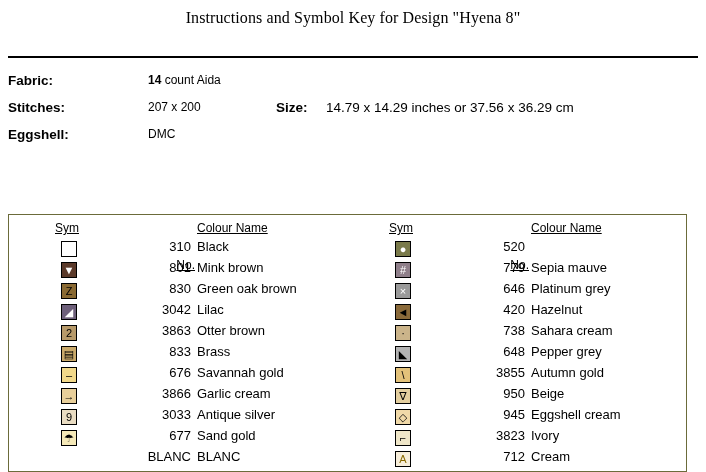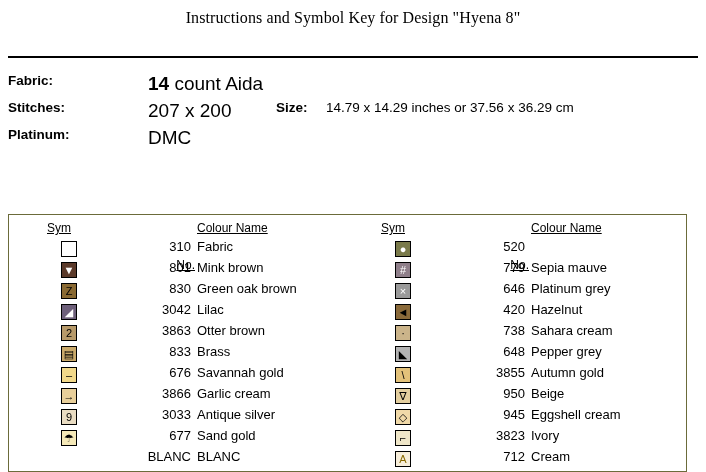--- a/index.html
+++ b/index.html
@@ -49,21 +49,21 @@
   }
   .info-label {
     position: absolute;
     left: 0;
     font-weight: bold;
     font-size: 13.5px;
   }
   .info-value {
     position: absolute;
     left: 140px;
-    font-size: 19px;
+    font-size: 12px;
   }
   .info-value b { font-weight: bold; }
   .size-label {
     position: absolute;
     left: 268px;
     font-weight: bold;
     font-size: 13.5px;
   }
   .size-value {
     position: absolute;
@@ -105,21 +105,21 @@
   .hdr {
     position: relative;
     height: 18px;
     font-family: "Liberation Sans", sans-serif;
     font-size: 12px;
   }
   .hdr span {
     position: absolute;
     text-decoration: underline;
   }
-  .h-sym { left: 32px; }
+  .h-sym { left: 40px; }
   .h-no  { left: 122px; width: 58px; text-align: right; margin-top: 37px; }
   .h-name{ left: 182px; }
 
   .row {
     position: relative;
     height: 21px;
     font-family: "Liberation Sans", sans-serif;
     font-size: 13px;
   }
   .sym-cell {
@@ -166,39 +166,39 @@
       <span class="info-label">Fabric:</span>
       <span class="info-value"><b>14</b><span> count Aida</span></span>
     </div>
     <div class="info-row">
       <span class="info-label">Stitches:</span>
       <span class="info-value">207 x 200</span>
       <span class="size-label">Size:</span>
       <span class="size-value">14.79 x 14.29 inches or 37.56 x 36.29 cm</span>
     </div>
     <div class="info-row">
-      <span class="info-label">Platinum:</span>
+      <span class="info-label">Eggshell:</span>
       <span class="info-value">DMC</span>
     </div>
   </div>
 
 
   <div class="key-box">
     <div class="key-inner">
       <div class="col col-left">
         <div class="hdr">
           <span class="h-sym">Sym</span>
           <span class="h-no">No.</span>
           <span class="h-name">Colour Name</span>
         </div>
         <div id="left-rows">
             <div class="row">
               <div class="sym-cell" style="background: rgb(255, 255, 255); color: rgb(0, 0, 0);"></div>
               <div class="no-cell">310</div>
-              <div class="name-cell">Fabric</div>
+              <div class="name-cell">Black</div>
             </div>
             <div class="row">
               <div class="sym-cell" style="background: rgb(91, 58, 42); color: rgb(255, 255, 255);">▼</div>
               <div class="no-cell">801</div>
               <div class="name-cell">Mink brown</div>
             </div>
             <div class="row">
               <div class="sym-cell" style="background: rgb(138, 106, 51); color: rgb(0, 0, 0);">Z</div>
               <div class="no-cell">830</div>
               <div class="name-cell">Green oak brown</div>

